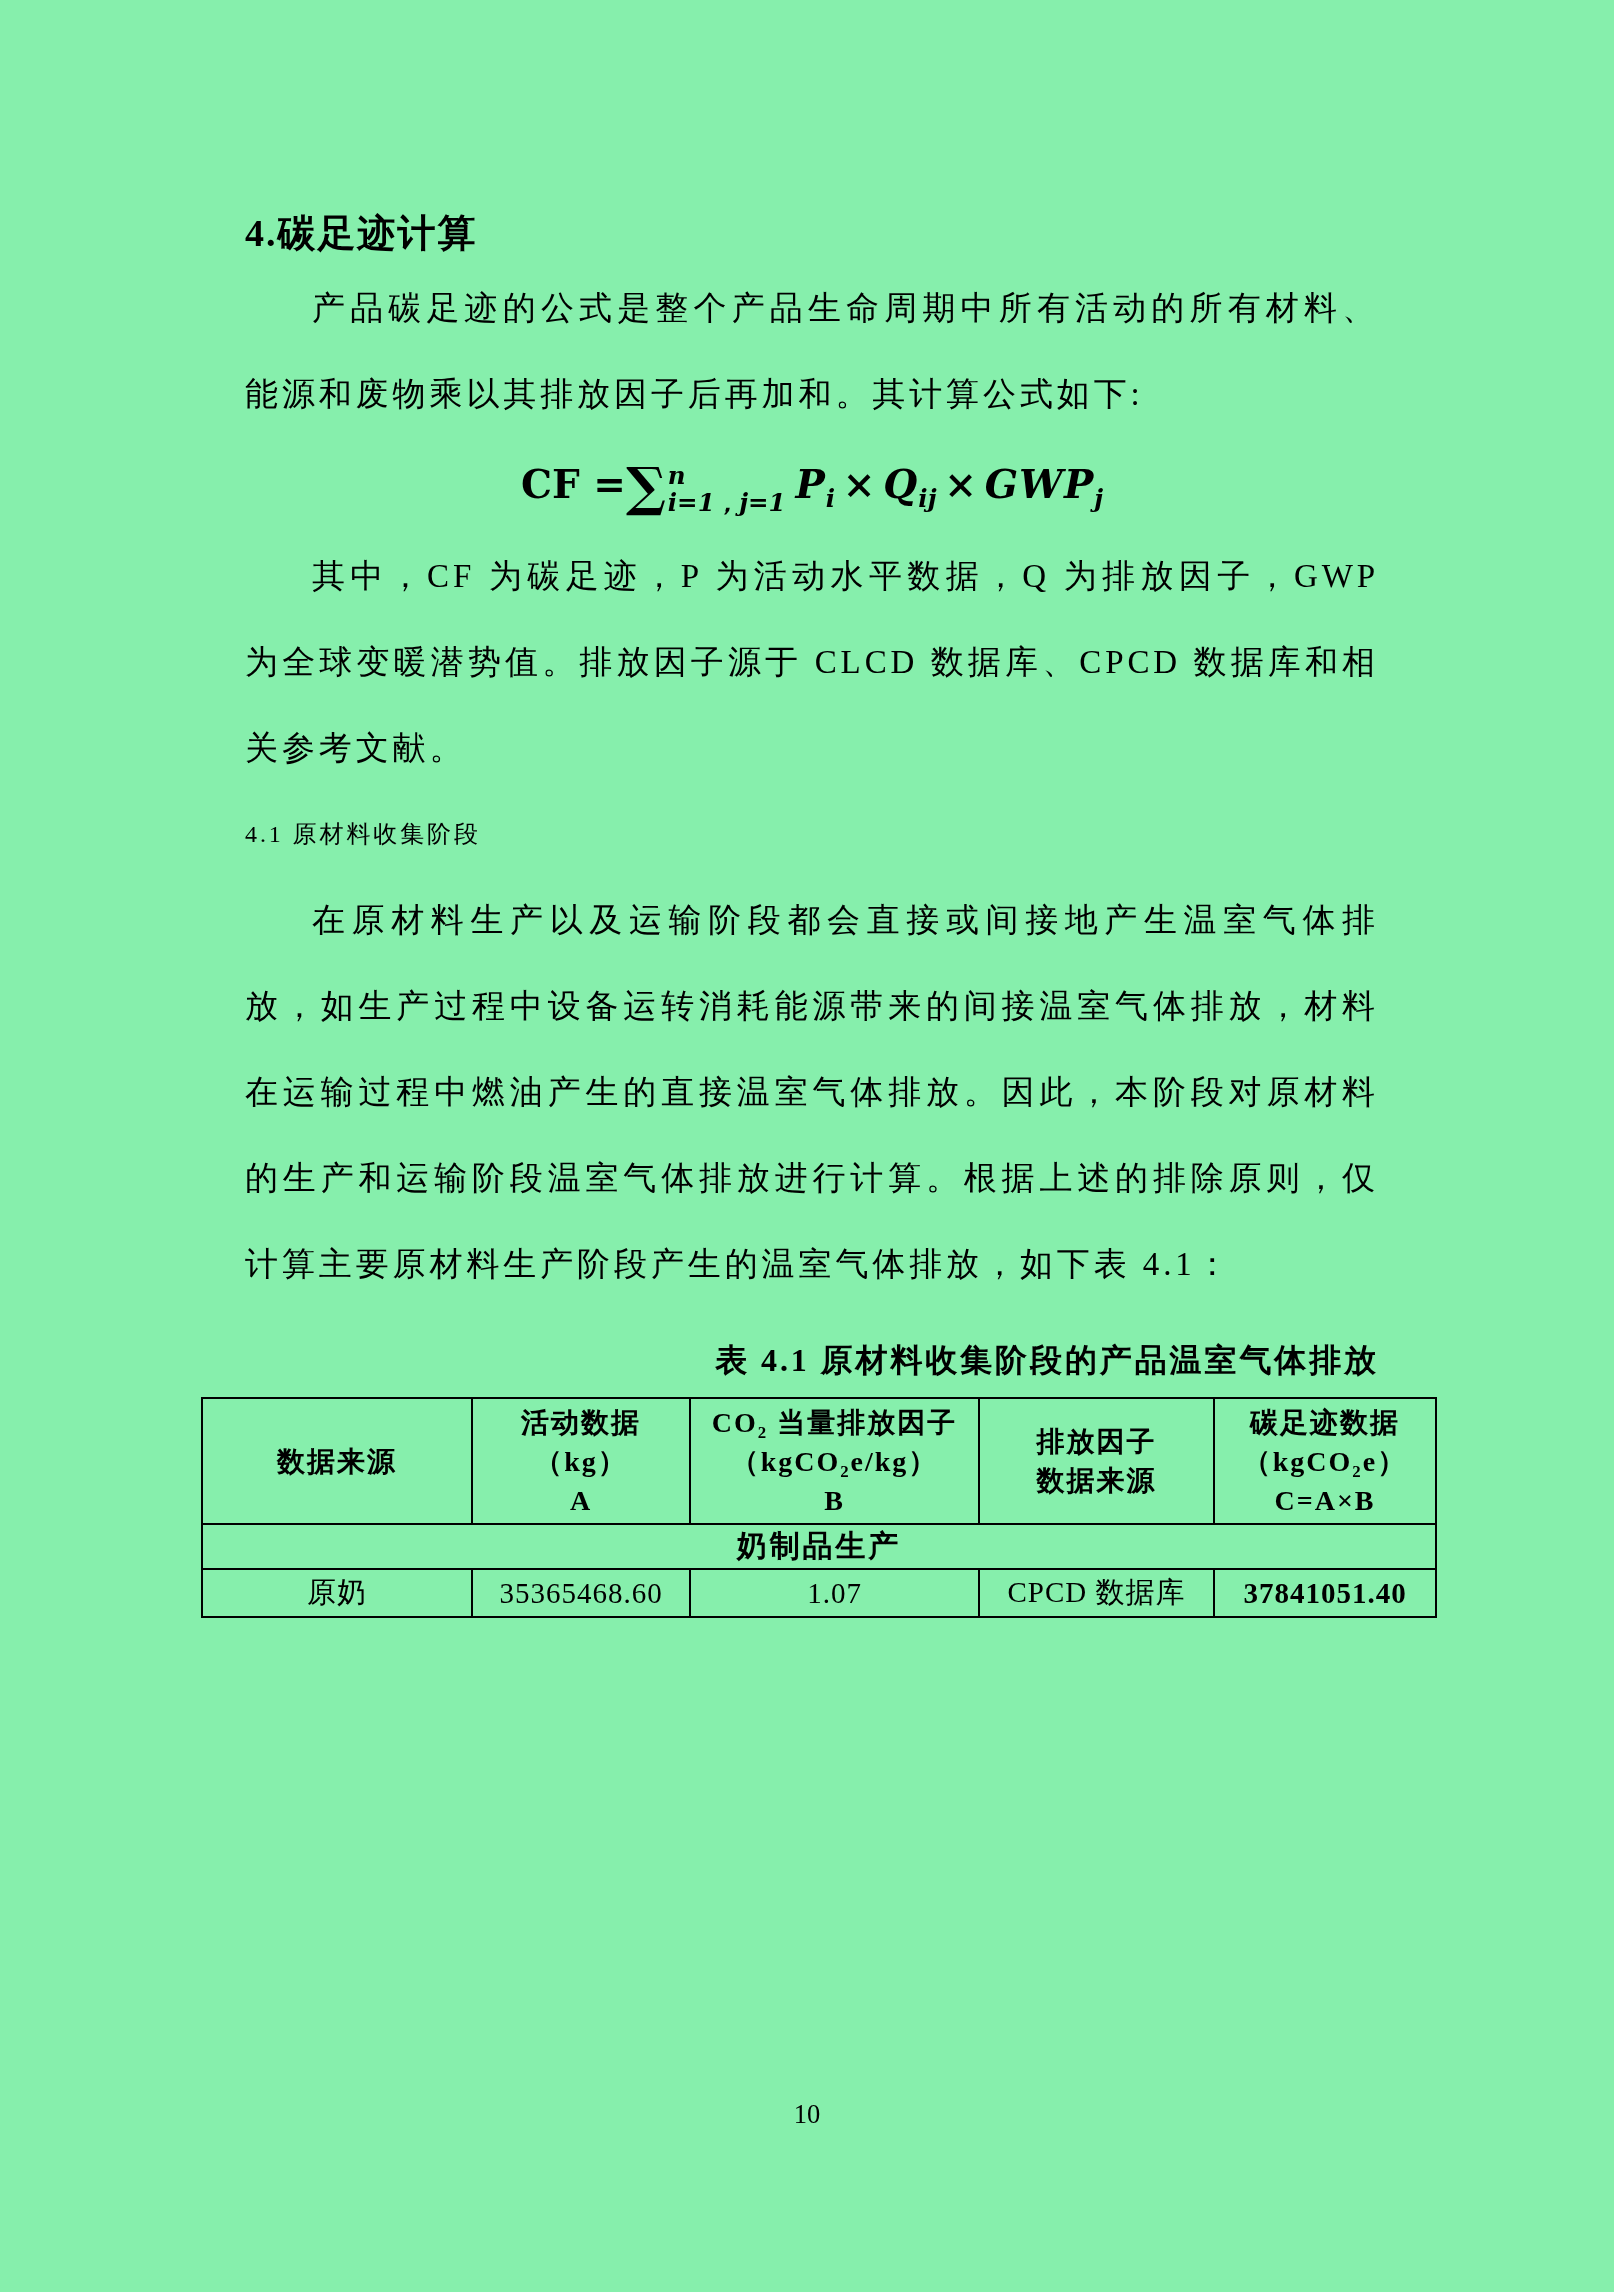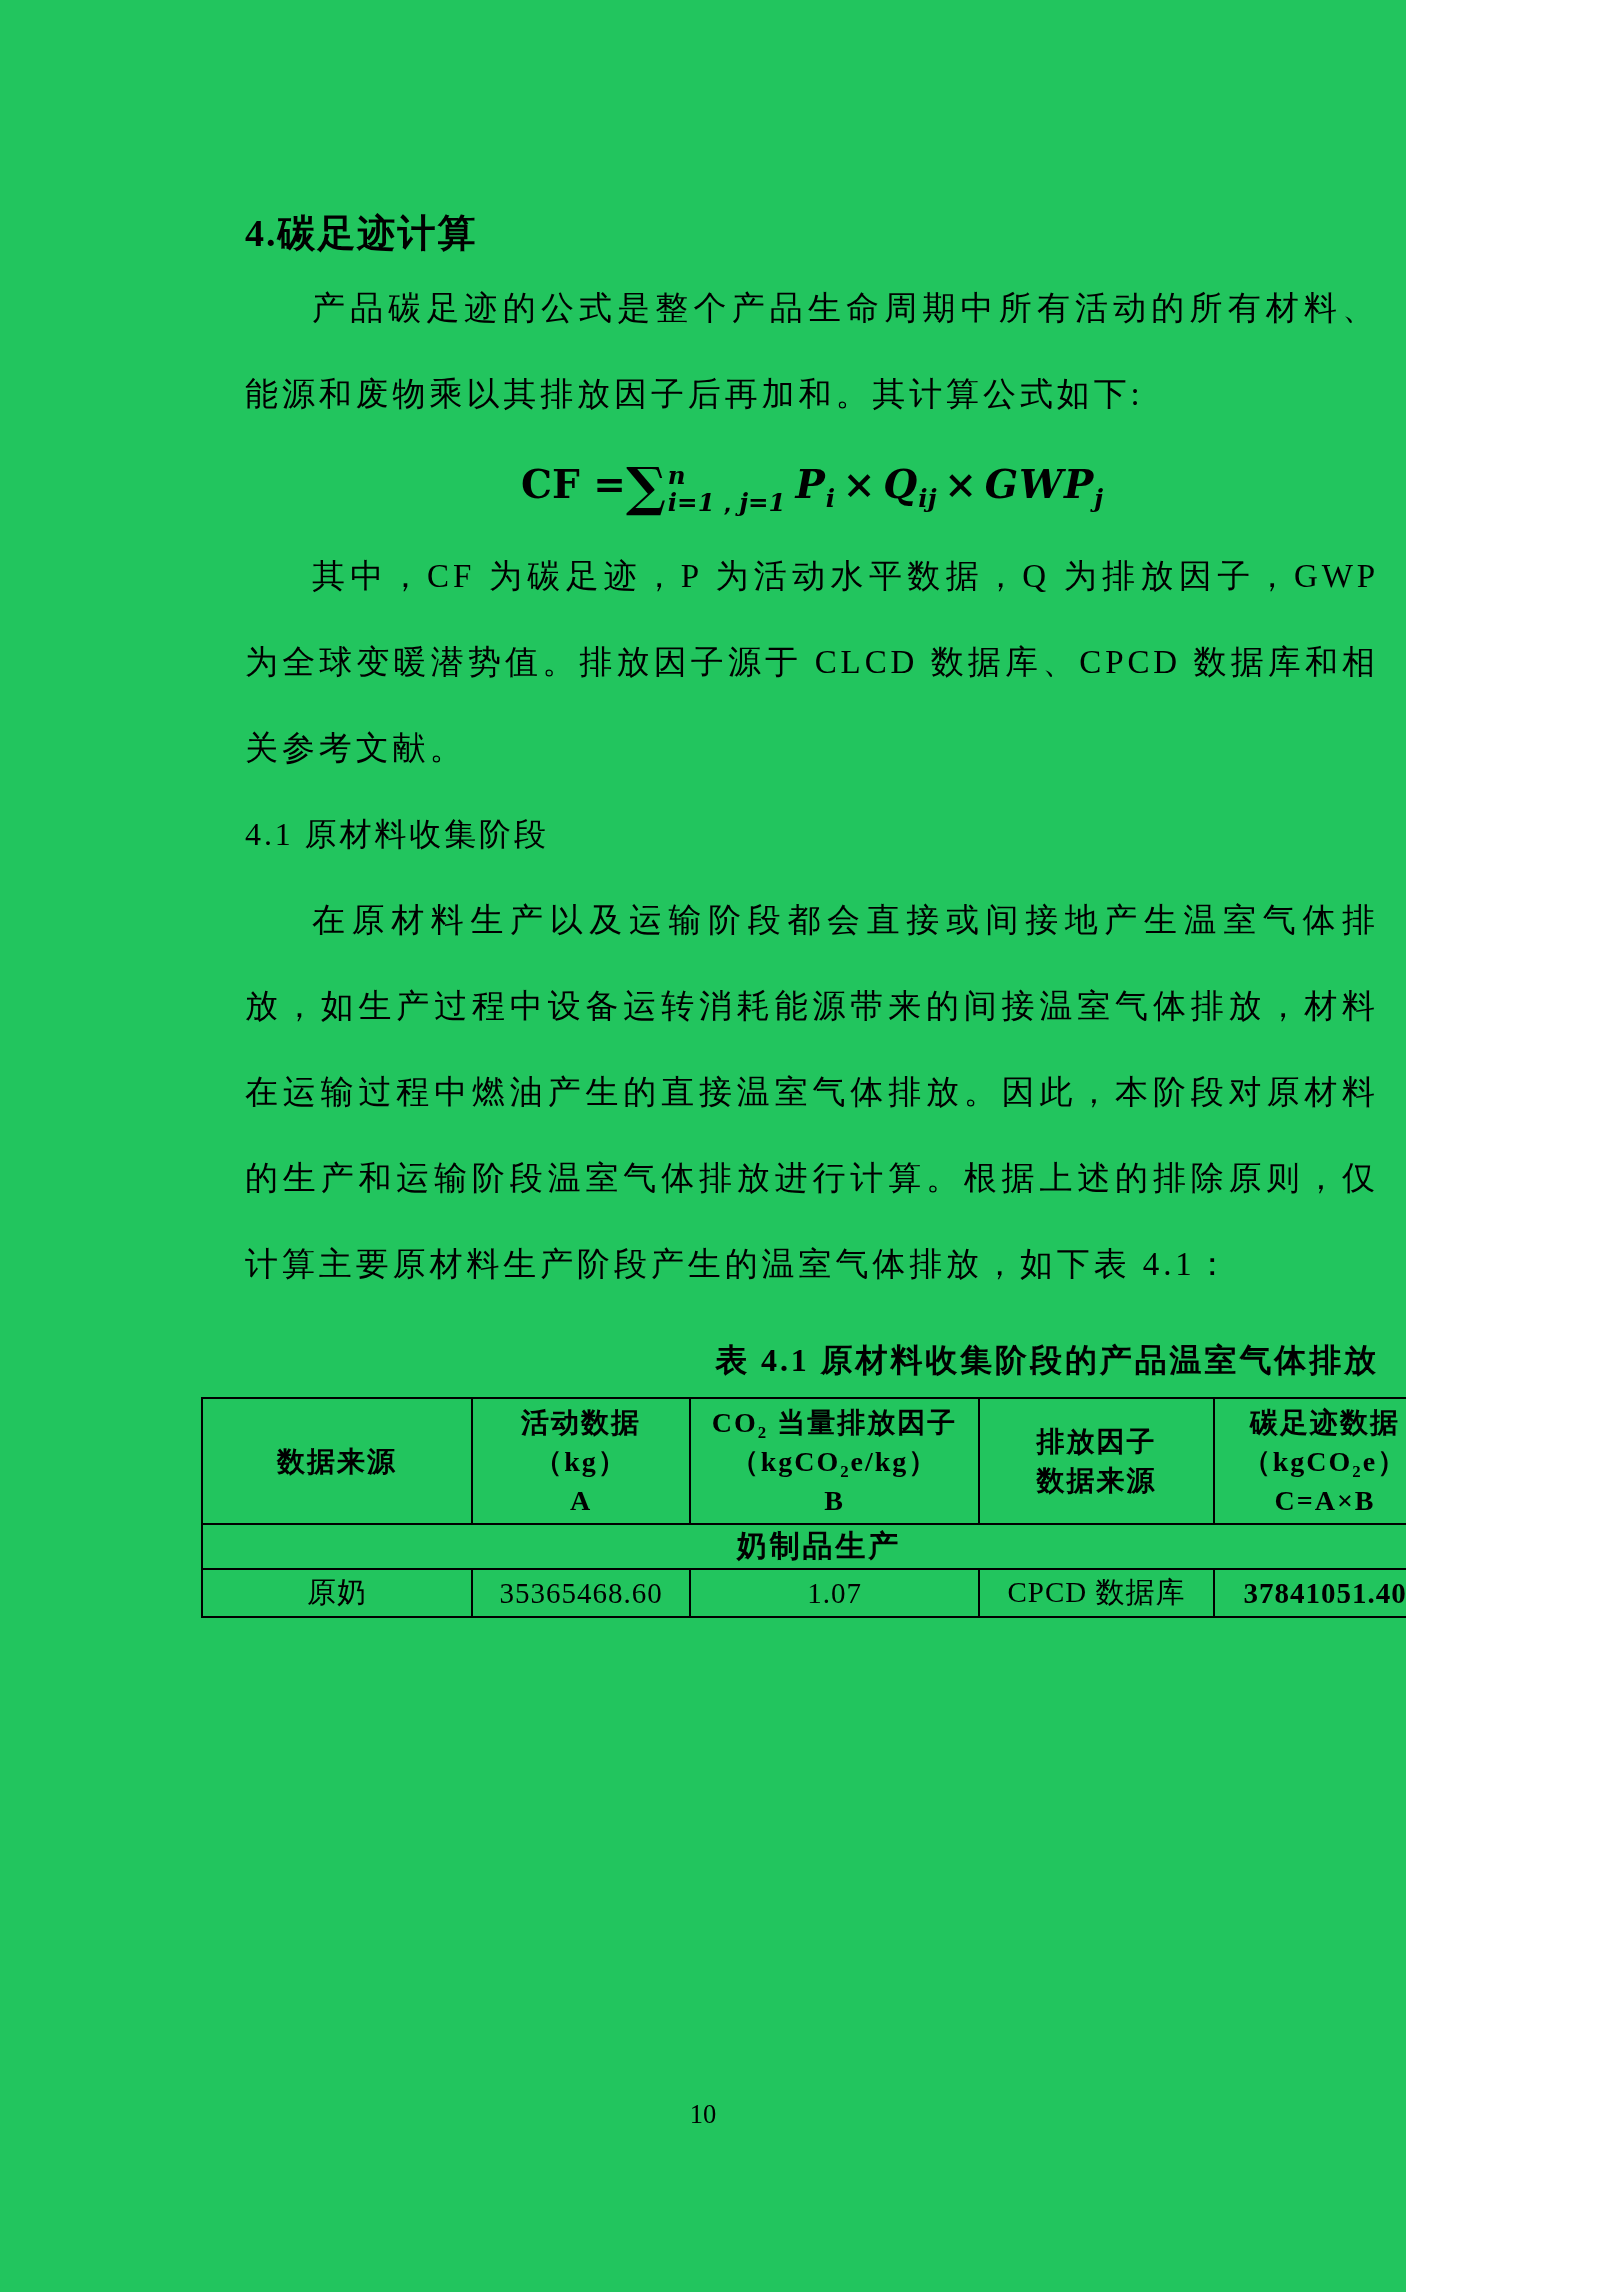--- a/index.html
+++ b/index.html
@@ -2,23 +2,23 @@
 <html><head>
 <meta charset="utf-8">
 <style>
   html, body {
     margin: 0;
     padding: 0;
     background: #ffffff;
   }
   .page {
     position: relative;
-    width: 1406px;
+    width: 1614px;
     height: 2293px;
-    background: #22c55e;
+    background: #86efac;
     color: #000000;
     font-family: "Liberation Serif", "DejaVu Serif", serif;
     overflow: hidden;
   }
   .content {
     position: absolute;
     left: 245px;
     top: 202px;
     width: 1134px;
   }
@@ -70,21 +70,21 @@
     font-size: 24.5px;
     line-height: 1.1;
     font-style: italic;
     margin: 0 9.8px 0 2px;
     transform: translateY(2px);
   }
   .f-var { font-style: italic; letter-spacing: 1px; }
   .f-vsub { font-size: 24.5px; font-style: italic; }
   .f-times { font-style: normal; padding: 0 7.8px; }
   .h41 {
-    font-size: 32px;
+    font-size: 24px;
     line-height: 86px;
     height: 86px;
     letter-spacing: 2.9px;
   }
   .caption {
     text-align: right;
     font-size: 32px;
     font-weight: bold;
     line-height: 73px;
     height: 73px;

